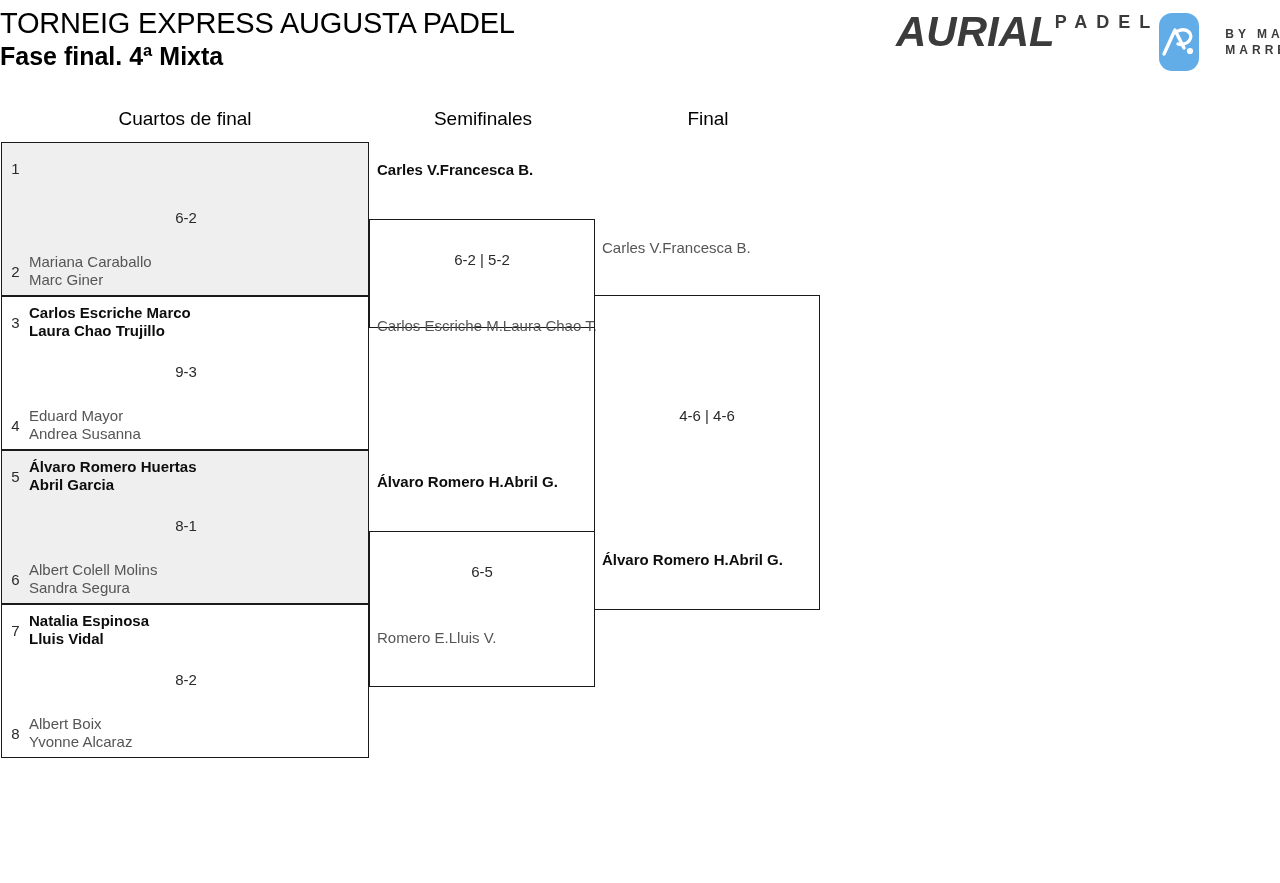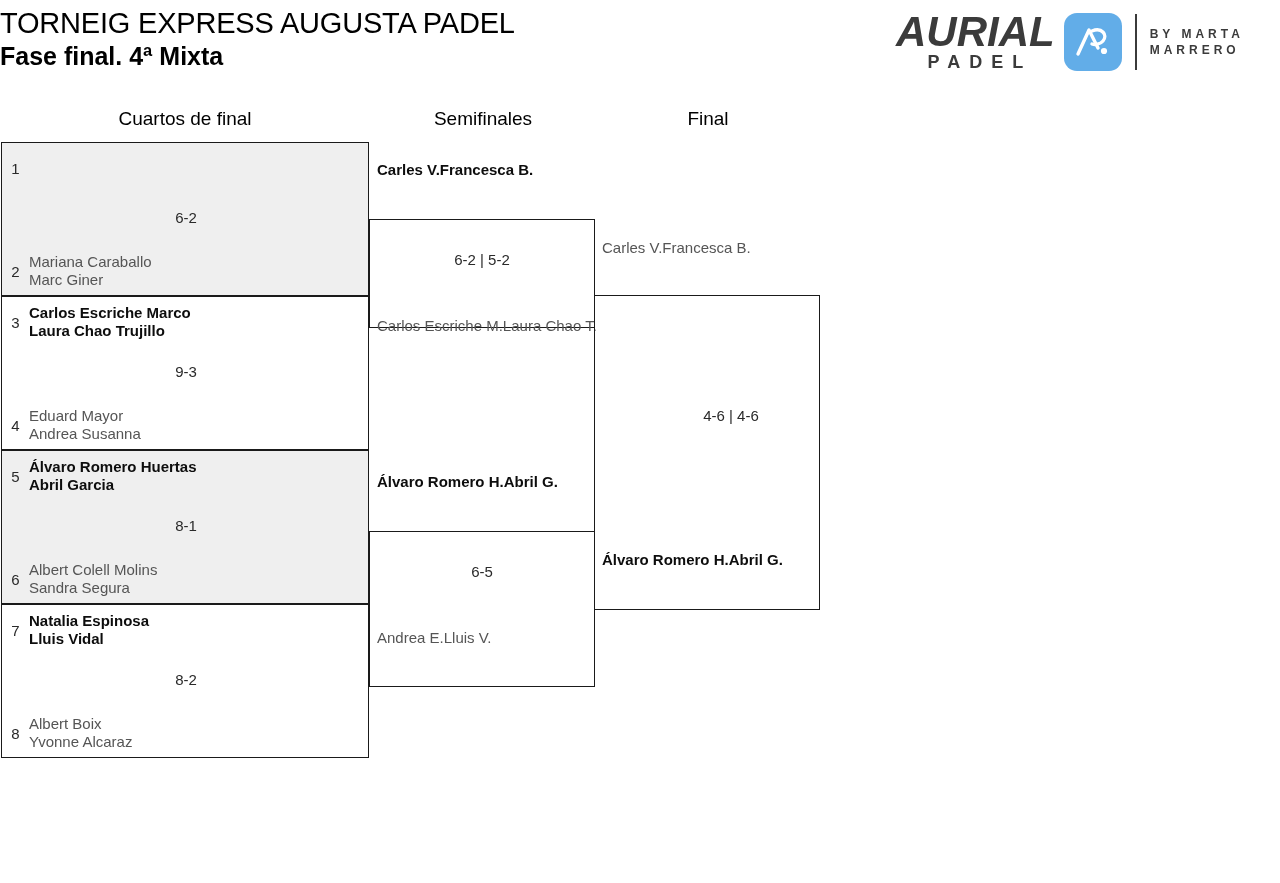--- a/index.html
+++ b/index.html
@@ -46,23 +46,22 @@
   
   #logo {
     position: absolute;
     left: 896px; top: 10px;
     width: 372px; height: 64px;
     display: flex;
     align-items: center;
   }
   #logo-wordmark {
     display: flex;
-    flex-direction: column;
     justify-content: center;
-    align-items: center;
+    align-items: flex-start;
     height: 60px;
   }
   #logo-aurial {
     font-size: 42px;
     font-weight: 700;
     font-style: italic;
     letter-spacing: 0px;
     color: #3b3b3b;
     line-height: 40px;
   }
@@ -333,29 +332,29 @@
   </div>
 
   <div class="adv-team winner" style="left:377px; top:473px;">
     <span>Álvaro Romero H.</span>
     <span>Abril G.</span>
   </div>
   <div class="round-box" style="left:369px; top:531px; width:226px; height:156px;">
     <div class="round-score" style="top:31px;">6-5</div>
   </div>
   <div class="adv-team loser" style="left:377px; top:629px;">
-    <span>Andrea E.</span>
+    <span>Romero E.</span>
     <span>Lluis V.</span>
   </div>
 
   <div class="adv-team loser" style="left:602px; top:239px;">
     <span>Carles V.</span>
     <span>Francesca B.</span>
   </div>
-  <div class="round-box" style="left:594px; top:295px; width:226px; height:315px;padding-left:24px;">
+  <div class="round-box" style="left:594px; top:295px; width:226px; height:315px;">
     <div class="round-score" style="top:111px;">4-6 | 4-6</div>
   </div>
   <div class="adv-team winner" style="left:602px; top:551px;">
     <span>Álvaro Romero H.</span>
     <span>Abril G.</span>
   </div>
 
 </div>
 
 </body></html>

